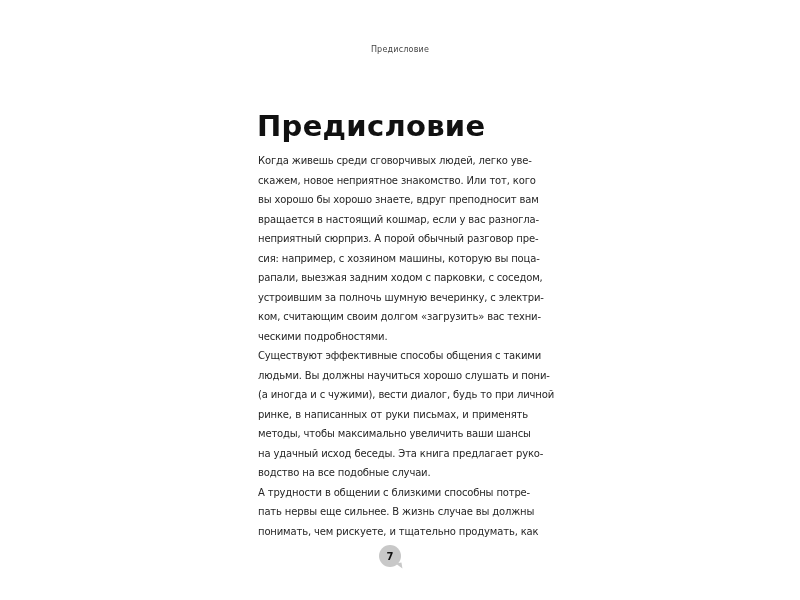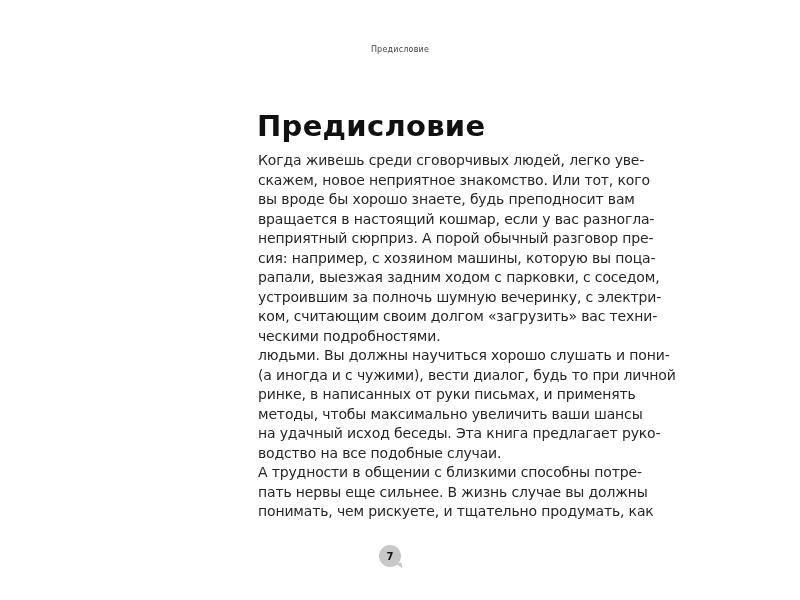--- a/index.html
+++ b/index.html
@@ -39,21 +39,21 @@
     .body-text {
       position: absolute;
       top: 151px;
       left: 258px;
       width: 270px;
       margin: 0;
       padding: 0;
     }
     .body-line {
       display: block;
-      font-size: 14px;
+      font-size: 10px;
       line-height: 19.5px;
       height: 19.5px;
       white-space: nowrap;
       text-align: justify;
       text-align-last: justify;
       letter-spacing: -0.15px;
       color: #262626;
     }
     .body-line.last {
       text-align-last: left;
@@ -92,28 +92,29 @@
 </head>
 <body>
 
 <div class="running-header">Предисловие</div>
 
 <h1 class="page-title">Предисловие</h1>
 
 <div class="body-text" id="body-text">
     <span class="body-line">Когда живешь среди сговорчивых людей, легко уве-</span>
     <span class="body-line">скажем, новое неприятное знакомство. Или тот, кого</span>
-    <span class="body-line">вы вроде бы хорошо знаете, будь преподносит вам</span>
+    <span class="body-line">вы хорошо бы хорошо знаете, вдруг преподносит вам</span>
     <span class="body-line">вращается в настоящий кошмар, если у вас разногла-</span>
     <span class="body-line">неприятный сюрприз. А порой обычный разговор пре-</span>
     <span class="body-line">сия: например, с хозяином машины, которую вы поца-</span>
     <span class="body-line">рапали, выезжая задним ходом с парковки, с соседом,</span>
     <span class="body-line">устроившим за полночь шумную вечеринку, с электри-</span>
     <span class="body-line">ком, считающим своим долгом «загрузить» вас техни-</span>
     <span class="body-line last">ческими подробностями.</span>
+    <span class="body-line">Существуют эффективные способы общения с такими</span>
     <span class="body-line">людьми. Вы должны научиться хорошо слушать и пони-</span>
     <span class="body-line">(а иногда и с чужими), вести диалог, будь то при личной</span>
     <span class="body-line">ринке, в написанных от руки письмах, и применять</span>
     <span class="body-line">методы, чтобы максимально увеличить ваши шансы</span>
     <span class="body-line">на удачный исход беседы. Эта книга предлагает руко-</span>
     <span class="body-line last">водство на все подобные случаи.</span>
     <span class="body-line">А трудности в общении с близкими способны потре-</span>
     <span class="body-line">пать нервы еще сильнее. В жизнь случае вы должны</span>
     <span class="body-line">понимать, чем рискуете, и тщательно продумать, как</span>
   </div>

